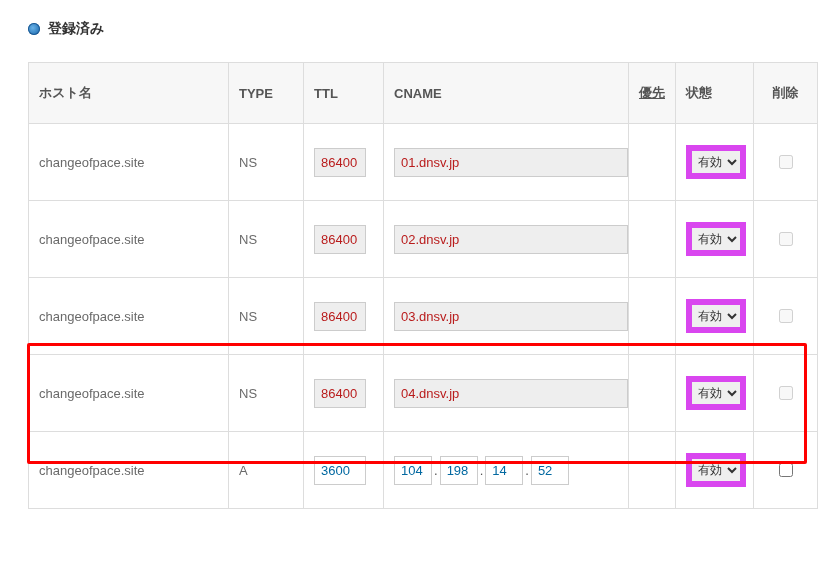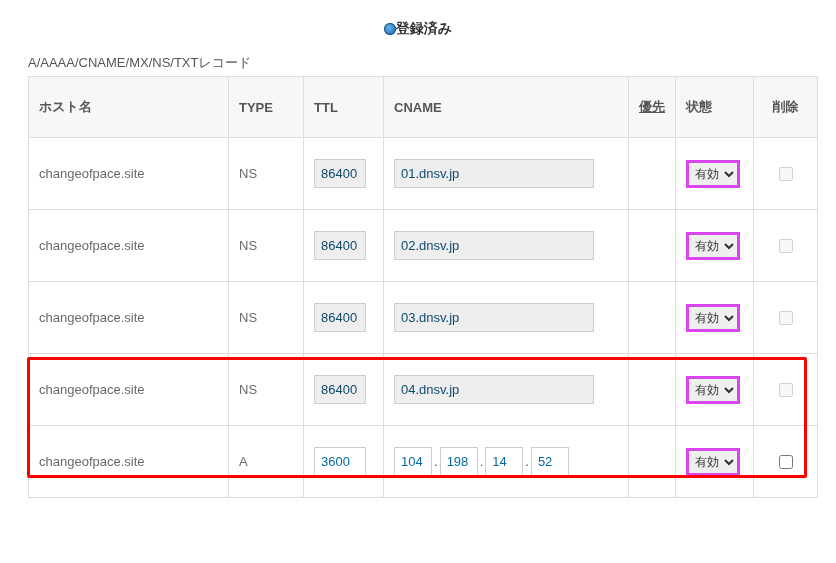--- a/index.html
+++ b/index.html
@@ -11,22 +11,22 @@
     color: #555;
     background: #fff;
     width: 836px;
   }
   .container {
     padding: 20px 28px;
   }
   .section-title {
     display: flex;
     align-items: center;
-    margin-bottom: 16px;
-    justify-content: center;
+    gap: 8px;
+    margin-bottom: 24px;
   }
   .bullet-icon {
     width: 12px;
     height: 12px;
     border-radius: 50%;
     background: radial-gradient(circle at 40% 40%, #6bb3e8 0%, #2876b8 70%);
     box-shadow: 0 0 0 1px #1e5a94 inset;
   }
   .section-title h2 {
     margin: 0;
@@ -79,29 +79,29 @@
   input[type="text"] {
     border: 1px solid #ccc;
     font-size: 13px;
     padding: 6px 6px;
     color: #0369a1;
     font-family: inherit;
     background: #fff;
   }
   input.readonly {
     background: #eeeeee;
-    color: #0c4a6e;
+    color: #b91c1c;
   }
   .ttl-input { width: 52px; }
-  .value-input { width: 200px; }
+  .value-input { width: 234px; }
   .ip-part { width: 38px; text-align: left; }
   .ip-sep { margin: 0 2px; color: #555; }
 
   select {
-    border: 3px solid #d946ef;
+    border: 6px solid #d946ef;
     background: #efefef;
     font-size: 12px;
     padding: 3px 2px;
     color: #333;
     font-family: inherit;
   }
   input[type="checkbox"] {
     width: 14px;
     height: 14px;
   }
@@ -118,21 +118,20 @@
 </style>
 </head>
 <body>
 
 <div class="container">
   <div class="section-title">
     <span class="bullet-icon"></span>
     <h2>登録済み</h2>
   </div>
 
-  <p class="subtitle">A/AAAA/CNAME/MX/NS/TXTレコード</p>
 
   <div class="table-wrap">
     <table>
       <thead>
         <tr>
           <th class="col-host">ホスト名</th>
           <th class="col-type">TYPE</th>
           <th class="col-ttl">TTL</th>
           <th class="col-value">CNAME</th>
           <th class="col-prio">優先</th>

